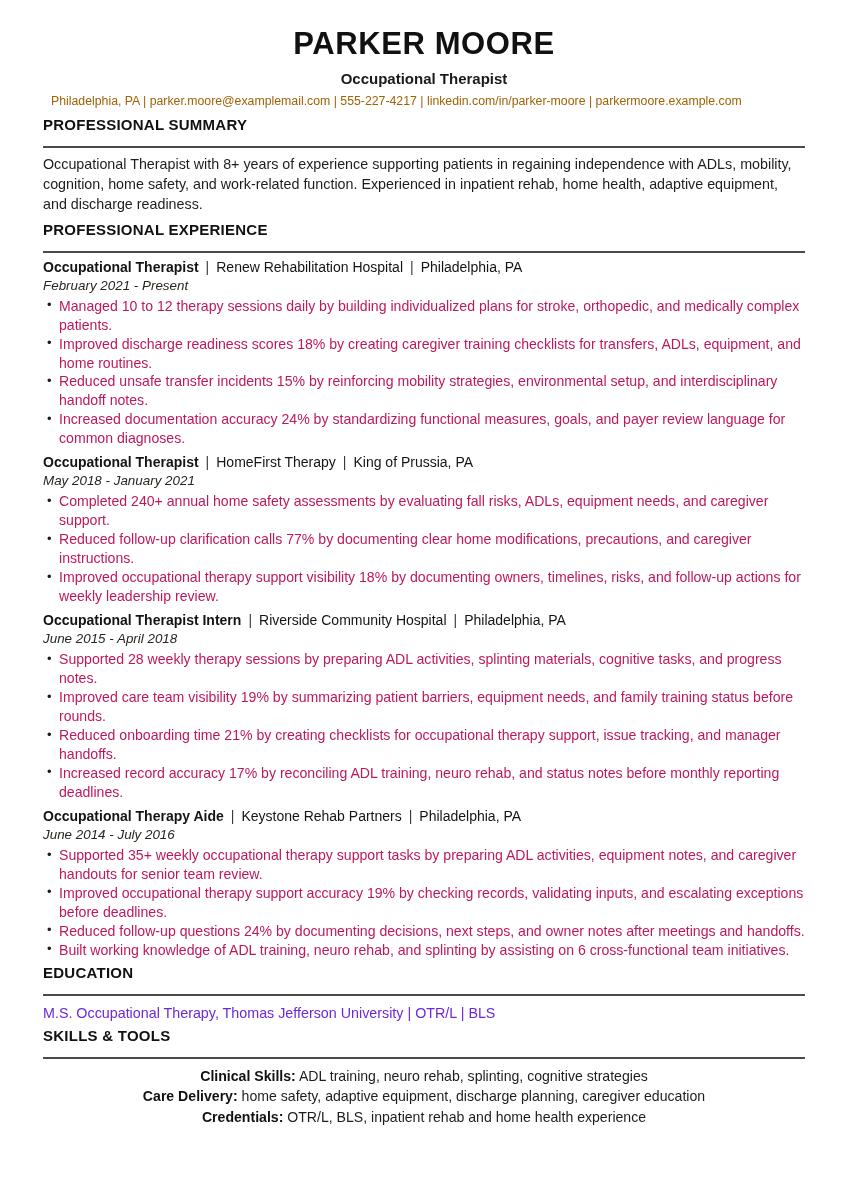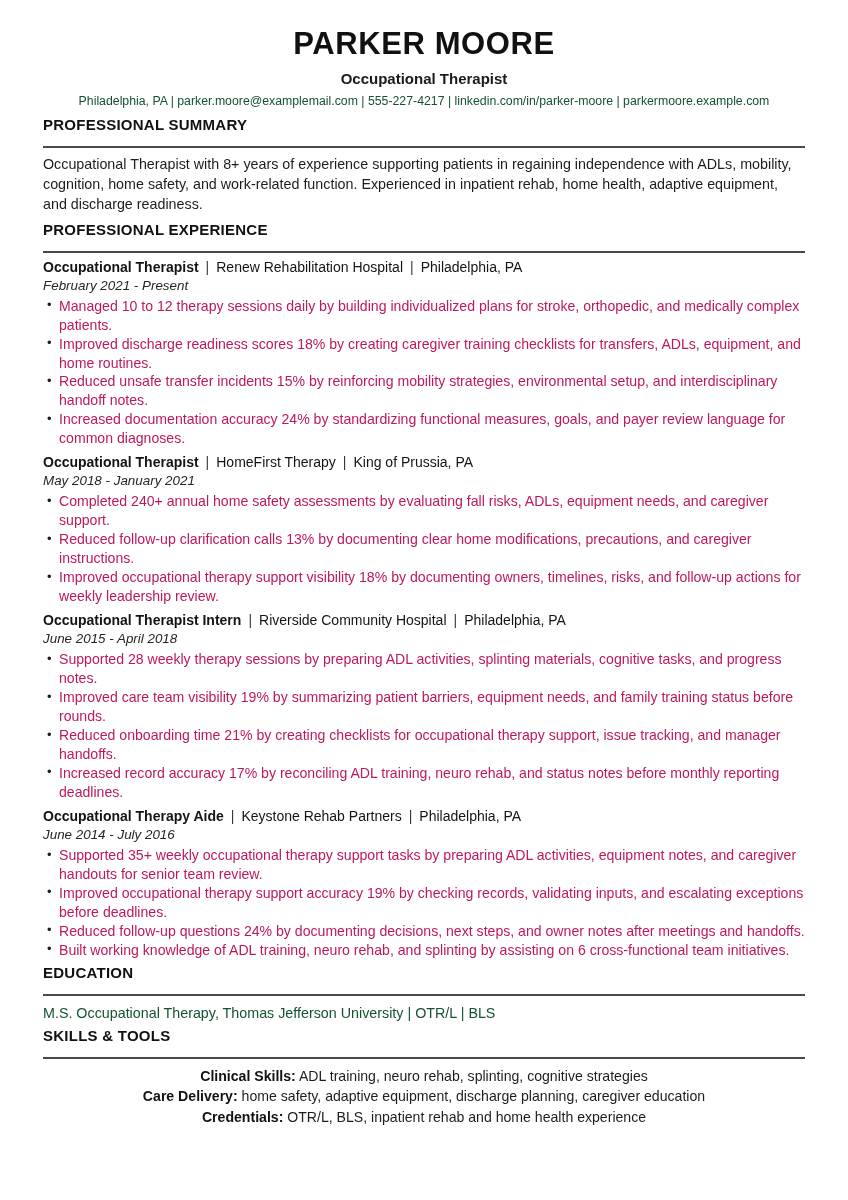--- a/index.html
+++ b/index.html
@@ -33,24 +33,24 @@
   }
   .job-title-head {
     text-align: center;
     font-size: 15px;
     font-weight: bold;
     line-height: 1.2;
     margin: 0 0 5px 0;
     color: #1a1a1a;
   }
   .contact {
-    text-align: center;
+    text-align: left;
     font-size: 12.3px;
     line-height: 1.42;
-    color: #14532d;
+    color: #a16207;
     margin: 0 0 6px 0;
     padding: 0 8px;
   }
 
   
   .section-head {
     font-size: 15px;
     font-weight: bold;
     letter-spacing: 0.25px;
     color: #111111;
@@ -112,21 +112,21 @@
     left: 4px;
     top: -0.5px;
     font-size: 13px;
     color: #1d1d1d;
   }
 
   
   .edu-line {
     font-size: 14.3px;
     line-height: 1.4;
-    color: #14532d;
+    color: #6d28d9;
     margin: 7px 0 3px 0;
   }
 
   
   .skills-wrap { margin-top: 7px; }
   .skill-line {
     font-size: 14.1px;
     line-height: 1.46;
     color: #1d1d1d;
     text-align: center;
@@ -158,21 +158,21 @@
           <li>Improved discharge readiness scores 18% by creating caregiver training checklists for transfers, ADLs, equipment, and home routines.</li>
           <li>Reduced unsafe transfer incidents 15% by reinforcing mobility strategies, environmental setup, and interdisciplinary handoff notes.</li>
           <li>Increased documentation accuracy 24% by standardizing functional measures, goals, and payer review language for common diagnoses.</li>
         </ul>
       </div>
       <div class="exp-block">
         <div class="exp-head"><span class="role">Occupational Therapist</span><span class="sep">|</span><span class="org">HomeFirst Therapy</span><span class="sep">|</span><span class="loc">King of Prussia, PA</span></div>
         <div class="exp-dates">May 2018 - January 2021</div>
         <ul class="bullets">
           <li>Completed 240+ annual home safety assessments by evaluating fall risks, ADLs, equipment needs, and caregiver support.</li>
-          <li>Reduced follow-up clarification calls 13% by documenting clear home modifications, precautions, and caregiver instructions.</li>
+          <li>Reduced follow-up clarification calls 77% by documenting clear home modifications, precautions, and caregiver instructions.</li>
           <li>Improved occupational therapy support visibility 18% by documenting owners, timelines, risks, and follow-up actions for weekly leadership review.</li>
         </ul>
       </div>
       <div class="exp-block">
         <div class="exp-head"><span class="role">Occupational Therapist Intern</span><span class="sep">|</span><span class="org">Riverside Community Hospital</span><span class="sep">|</span><span class="loc">Philadelphia, PA</span></div>
         <div class="exp-dates">June 2015 - April 2018</div>
         <ul class="bullets">
           <li>Supported 28 weekly therapy sessions by preparing ADL activities, splinting materials, cognitive tasks, and progress notes.</li>
           <li>Improved care team visibility 19% by summarizing patient barriers, equipment needs, and family training status before rounds.</li>
           <li>Reduced onboarding time 21% by creating checklists for occupational therapy support, issue tracking, and manager handoffs.</li>

